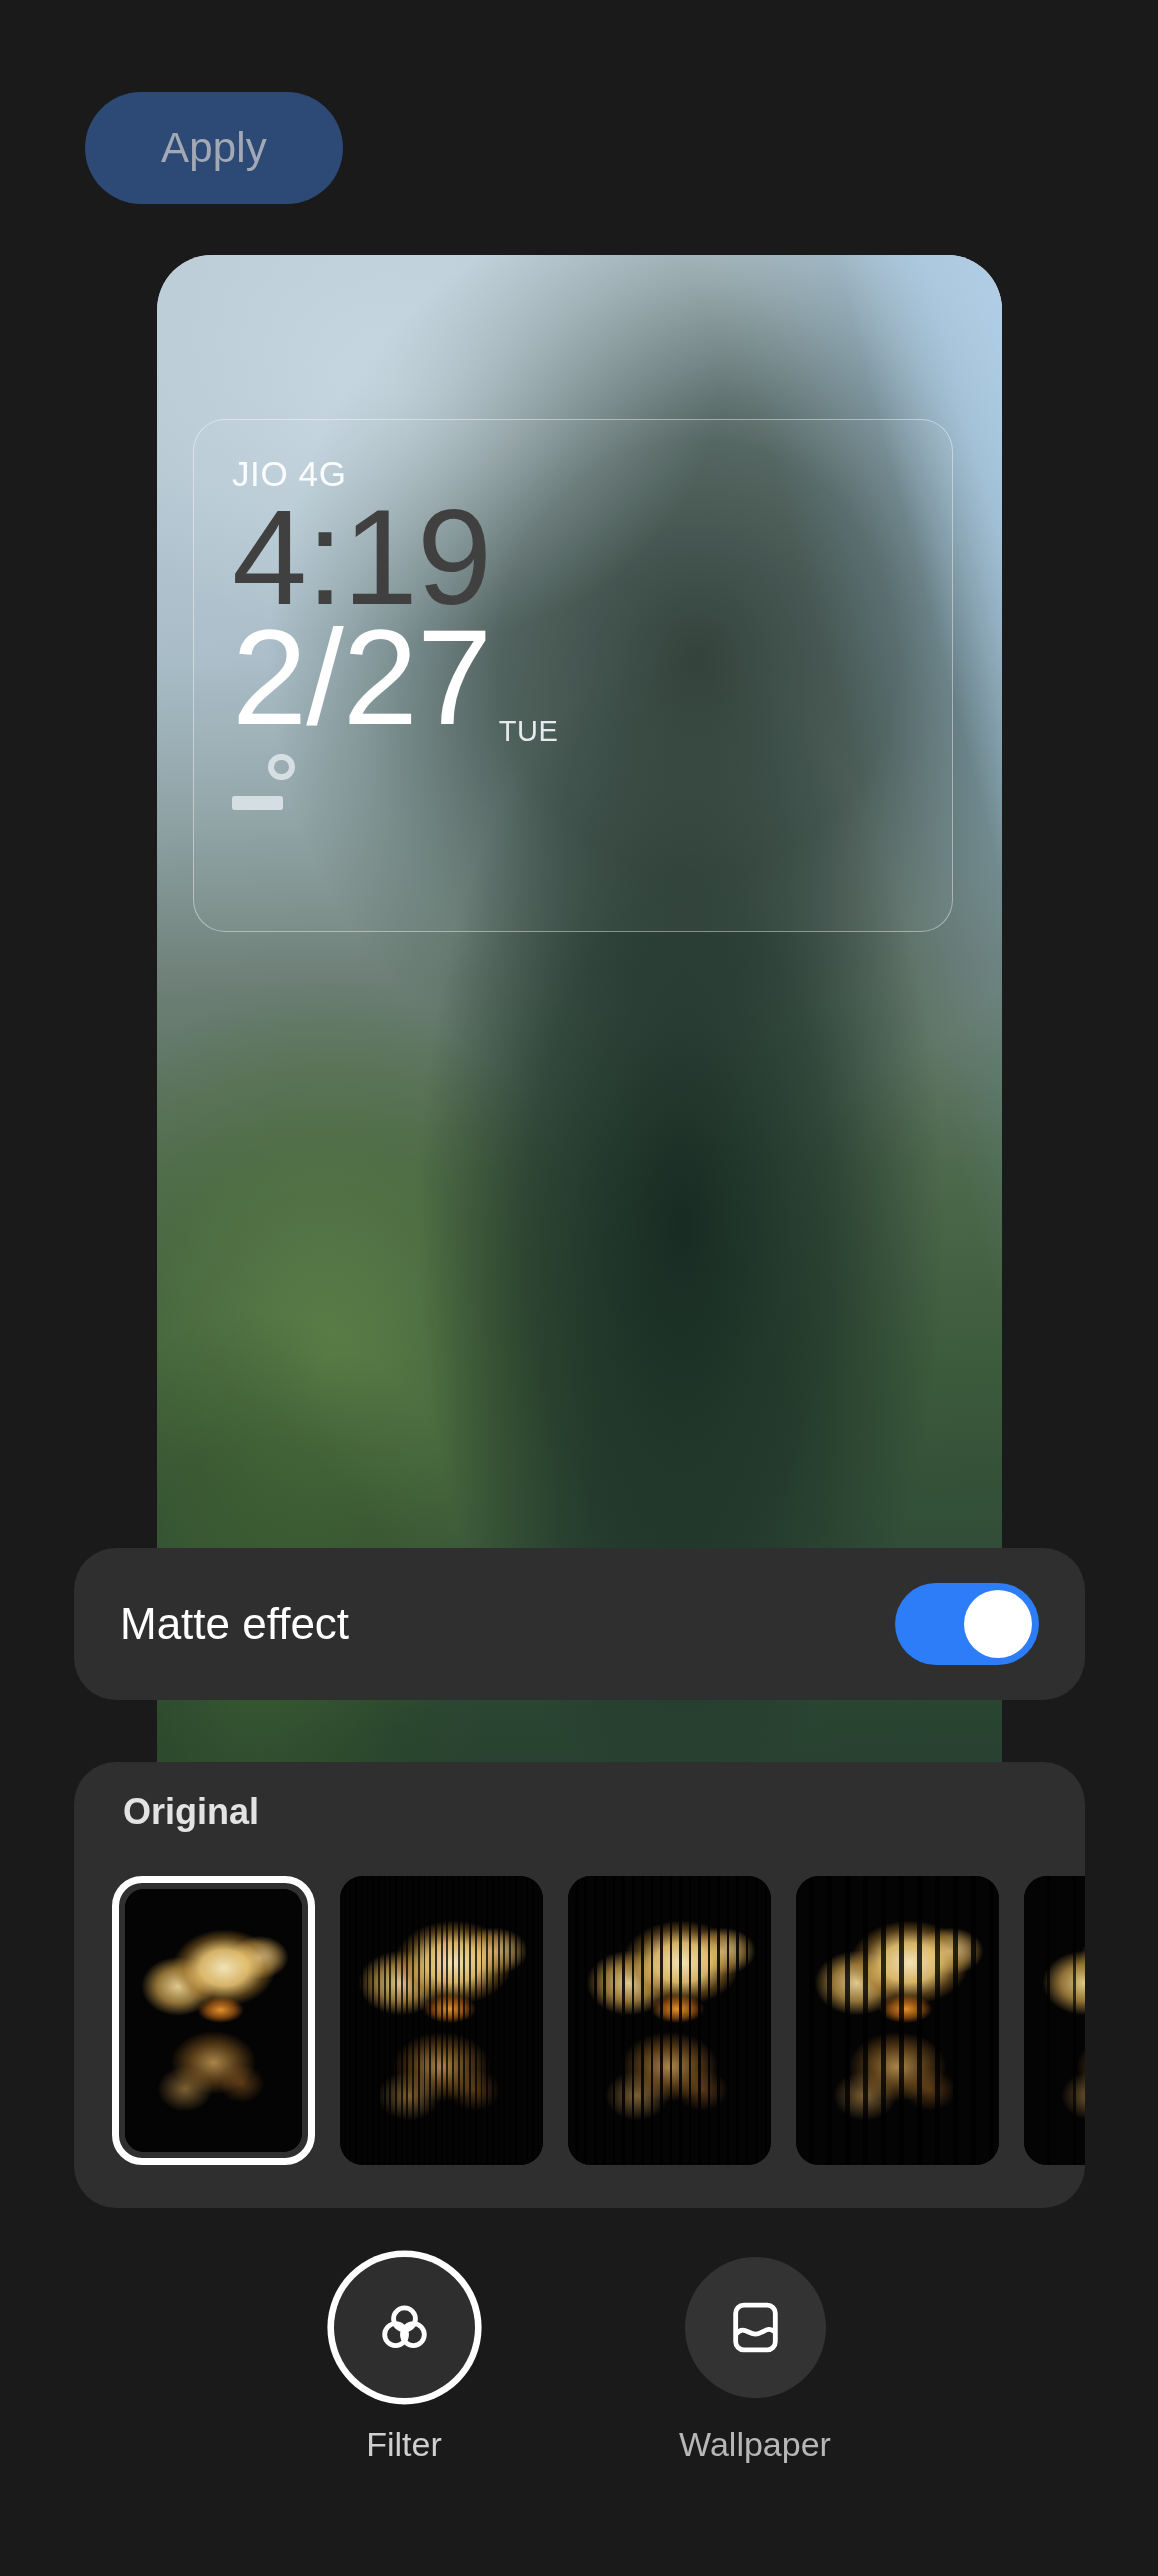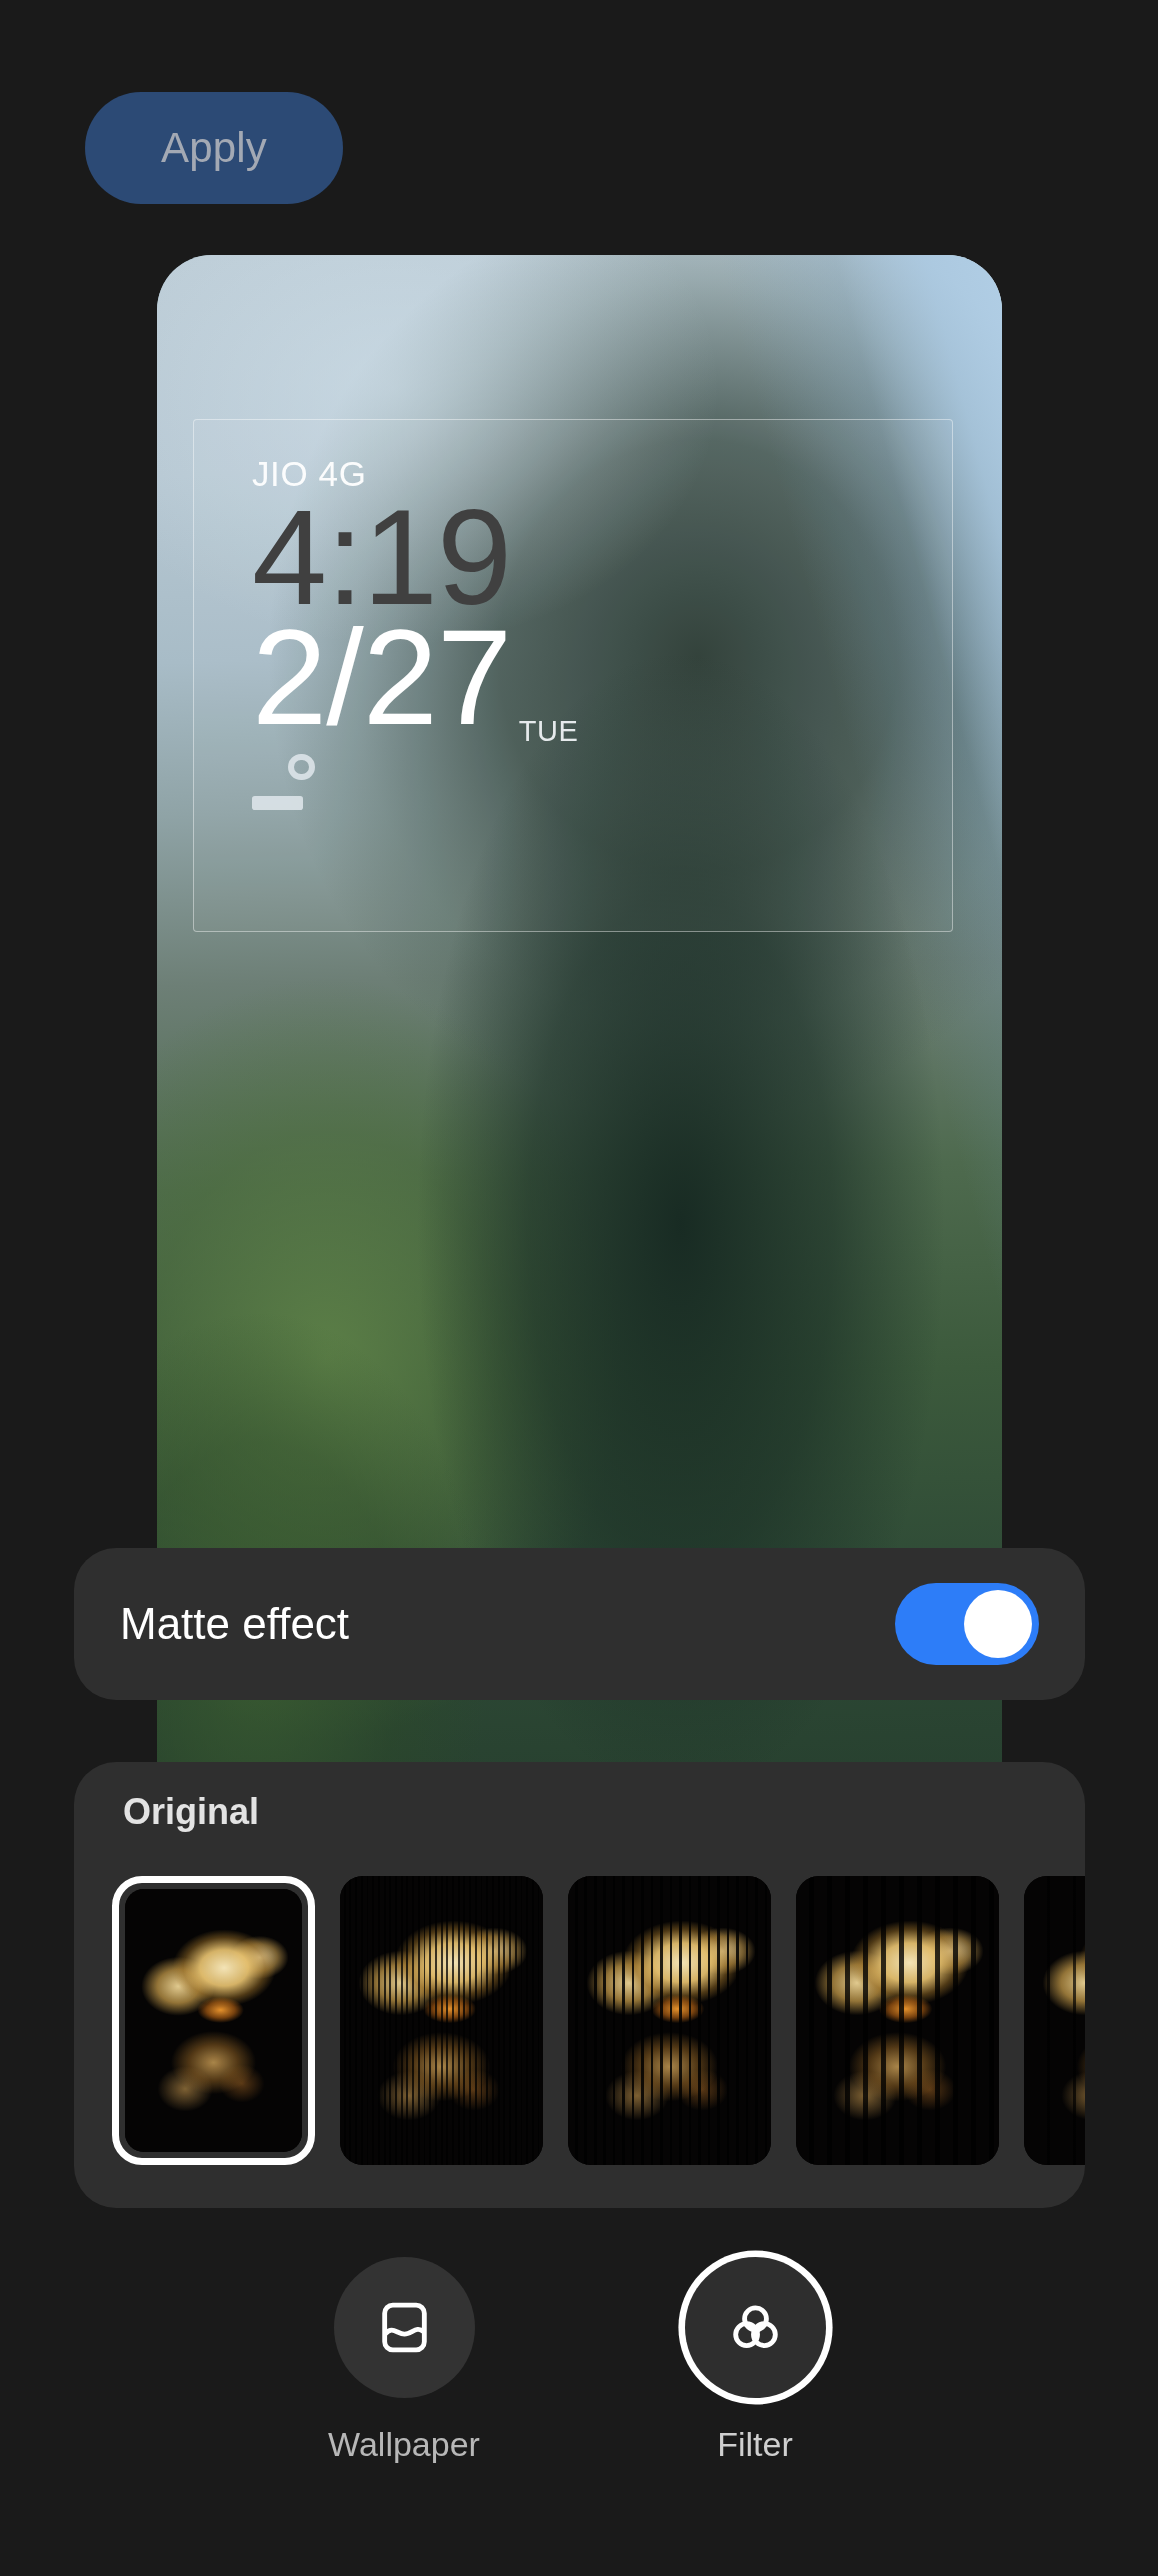--- a/index.html
+++ b/index.html
@@ -130,22 +130,22 @@
   }
 
   
   .clockcard {
     position: absolute;
     left: 36px;
     top: 164px;
     width: 760px;
     height: 513px;
     border: 1.9px solid rgba(255,255,255,0.42);
-    border-radius: 4px;
-    padding: 34px 0 0 58px;
+    border-radius: 32px;
+    padding: 34px 0 0 38px;
     background: rgba(255,255,255,0.04);
   }
 
   .carrier {
     font-size: 35px;
     color: #ffffff;
     letter-spacing: 0.6px;
     opacity: 0.95;
     font-weight: 400;
   }
@@ -513,38 +513,38 @@
           <div class="flw flw-refl"></div>
           <div class="flw flw-streak sparse on"></div>
         </div>
       </div>
 
     </div>
   </div>
 
   <div class="tabbar">
 
-    <div class="tab">
-      <div class="tab-circle">
-        <svg class="icon-svg" width="61" height="61" viewBox="0 0 24 24">
-          <rect x="4.2" y="3.2" width="15.6" height="17.6" rx="3.2" fill="none" stroke="#ffffff" stroke-width="1.9"></rect>
-          <path d="M4.6 14.4 C7.2 11.2 9.2 14.6 12 14.6 C14.8 14.6 16.8 11.2 19.4 13.6" fill="none" stroke="#ffffff" stroke-width="1.9" stroke-linecap="round"></path>
-        </svg>
-      </div>
-      <div class="tab-label">Wallpaper</div>
-    </div>
-
     <div class="tab active">
       <div class="tab-circle">
         <svg class="icon-svg" width="61" height="61" viewBox="0 0 24 24">
           <circle cx="12" cy="8.6" r="4.3" fill="none" stroke="#ffffff" stroke-width="1.9"></circle>
           <circle cx="8.5" cy="14.8" r="4.3" fill="none" stroke="#ffffff" stroke-width="1.9"></circle>
           <circle cx="15.5" cy="14.8" r="4.3" fill="none" stroke="#ffffff" stroke-width="1.9"></circle>
         </svg>
       </div>
       <div class="tab-label">Filter</div>
     </div>
 
+    <div class="tab">
+      <div class="tab-circle">
+        <svg class="icon-svg" width="61" height="61" viewBox="0 0 24 24">
+          <rect x="4.2" y="3.2" width="15.6" height="17.6" rx="3.2" fill="none" stroke="#ffffff" stroke-width="1.9"></rect>
+          <path d="M4.6 14.4 C7.2 11.2 9.2 14.6 12 14.6 C14.8 14.6 16.8 11.2 19.4 13.6" fill="none" stroke="#ffffff" stroke-width="1.9" stroke-linecap="round"></path>
+        </svg>
+      </div>
+      <div class="tab-label">Wallpaper</div>
+    </div>
+
 
   </div>
 
 </div>
 
 
 </body></html>

